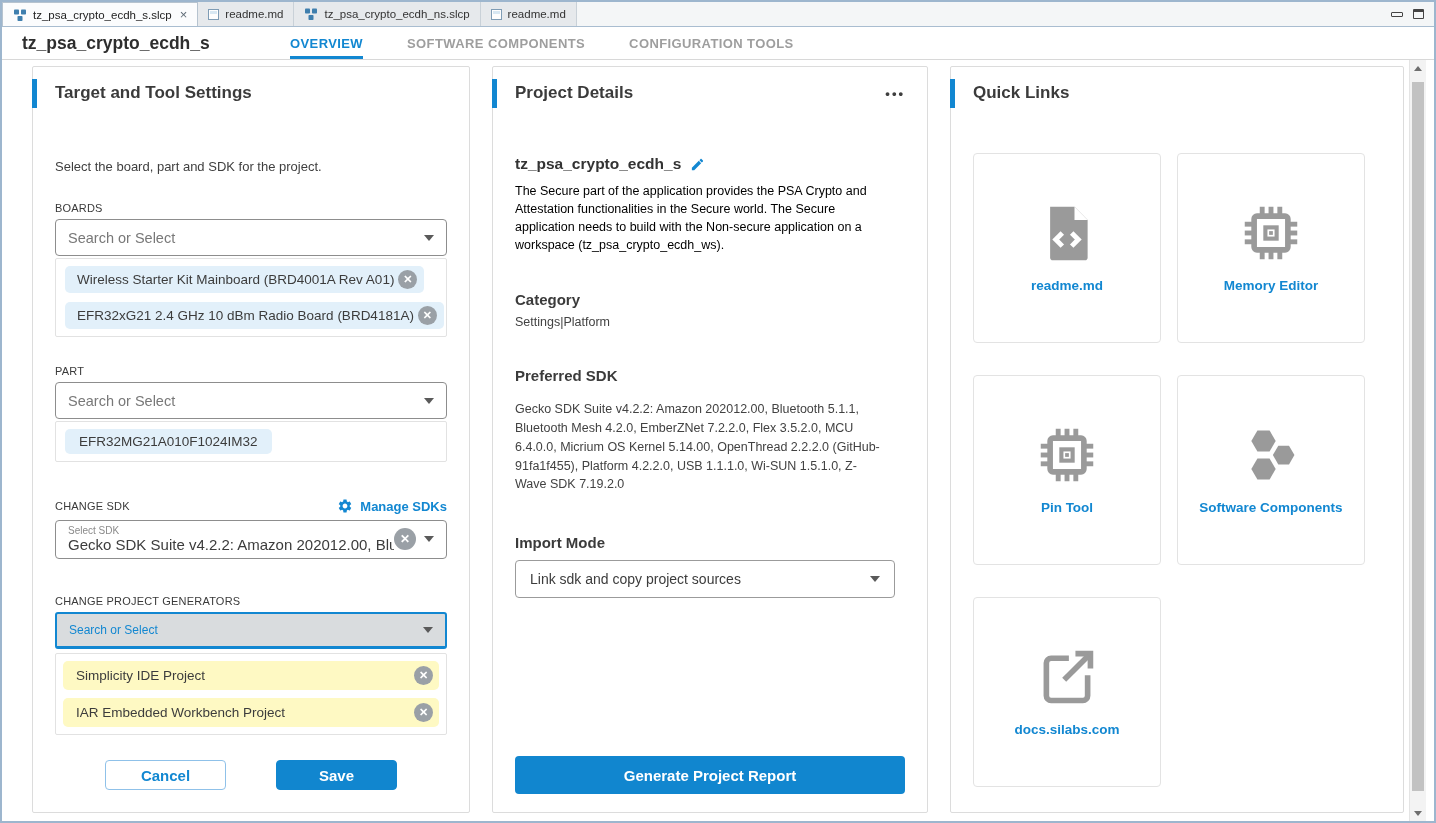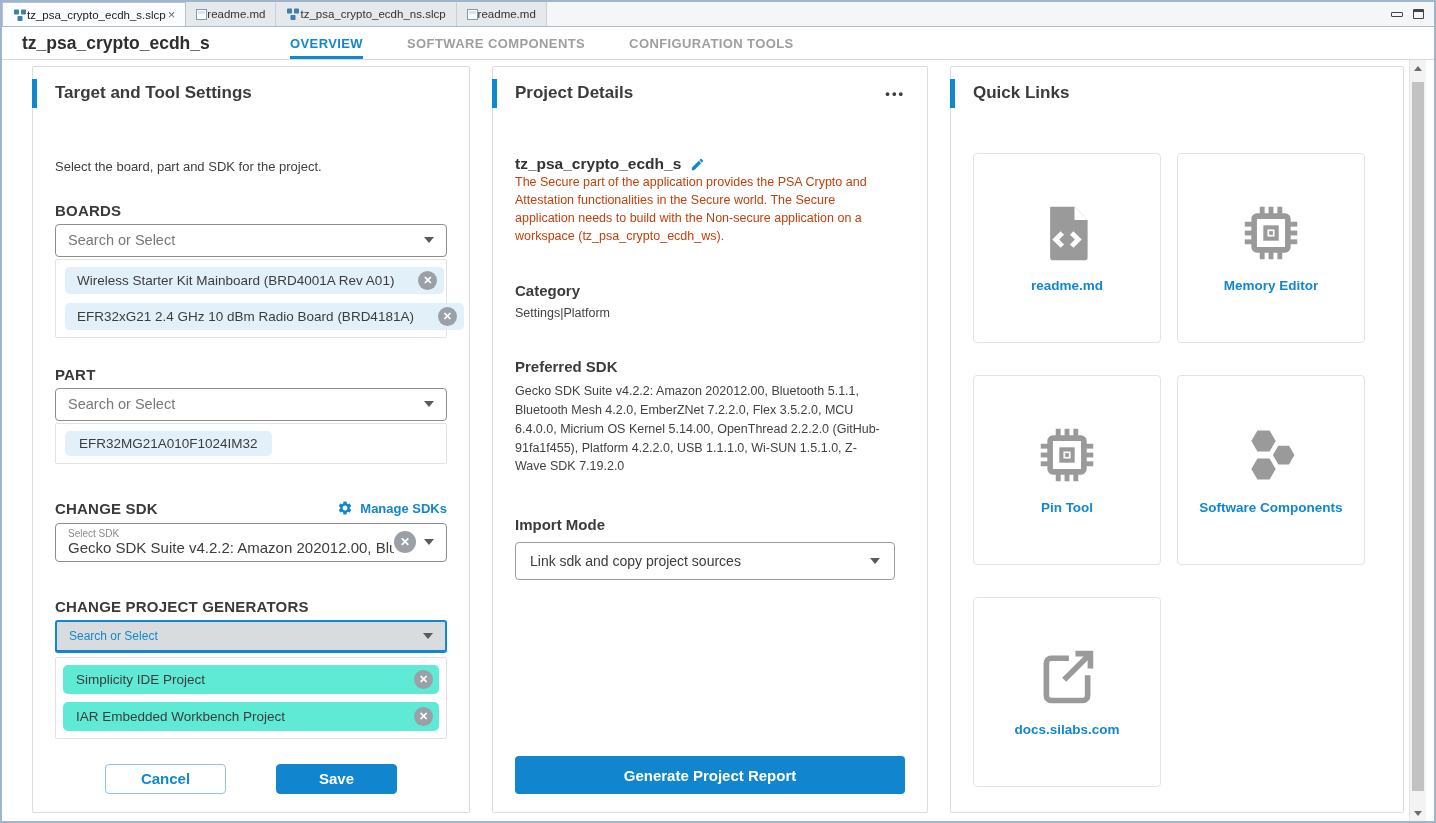--- a/index.html
+++ b/index.html
@@ -1,21 +1,21 @@
 <!DOCTYPE html>
 <html><head>
 <meta charset="utf-8">
 <style>
   * { box-sizing: border-box; margin: 0; padding: 0; }
   html,body { width:1436px; height:823px; font-family:"Liberation Sans", sans-serif; background:#fff; }
   .window { width:1436px; height:823px; border:2px solid #9db6ce; background:#fff; display:flex; flex-direction:column; overflow:hidden; }
 
   
   .tabstrip { height:25px; background:#eef0f2; border-bottom:1px solid #a9bdd0; display:flex; align-items:stretch; flex-shrink:0; }
-  .etab { display:flex; align-items:center; padding:0 10px; font-size:11.5px; color:#333; background:#e6e9ec; border-right:1px solid #c9d1d8; cursor:default; white-space:nowrap; }
+  .etab { display:flex; align-items:center; gap:6px; padding:0 10px; font-size:11.5px; color:#333; background:#e6e9ec; border-right:1px solid #c9d1d8; cursor:default; white-space:nowrap; }
   .etab.active { background:#fbfcfd; border:1px solid #b6c3cf; border-bottom:none; color:#222; }
   .etab .close { color:#5f6b76; font-size:13px; margin-left:2px; }
   .slcp-ic { width:14px; height:14px; flex-shrink:0; }
   .file-ic { width:11px; height:11px; border:1px solid #7e9cb5; background:#fdfdfd; display:inline-block; flex-shrink:0; position:relative; }
   .file-ic::after { content:""; position:absolute; left:1px; right:1px; top:1px; height:3px; background:#d7e7f2; }
   .strip-spacer { flex:1; background:#f4f6f7; }
   .win-controls { display:flex; align-items:center; gap:10px; padding:0 10px; background:#f4f6f7; }
   .ic-min { width:12px; height:5px; border:1.5px solid #444; border-radius:1px; }
   .ic-max { width:11px; height:10px; border:1px solid #444; border-top:3px solid #444; border-radius:1px; }
 
@@ -33,52 +33,52 @@
   .card-title { font-size:17px; font-weight:bold; color:#3b3b3b; }
   .card-title-row { display:flex; justify-content:space-between; align-items:flex-start; }
   .more-dots { font-size:13px; letter-spacing:2px; color:#3f3f3f; font-weight:bold; line-height:1; padding-top:4px; }
 
   .card-target { width:438px; }
   .card-details { width:436px; }
   .card-quick { width:454px; }
 
   
   .intro { margin-top:56px; font-size:13px; color:#3f3f3f; }
-  .field-label { margin-top:28px; font-size:15px; font-weight:bold; color:#3a3a3a; letter-spacing:0.2px; }
+  .field-label { margin-top:28px; font-size:11px; font-weight:normal; color:#3a3a3a; letter-spacing:0.2px; }
   .combo { margin-top:5px; height:37px; border:1px solid #8d8d8d; border-radius:4px; display:flex; align-items:center; padding:0 12px; background:#fff; }
   .combo input { flex:1; border:none; outline:none; font-size:14.5px; color:#3c3c3c; background:transparent; font-family:"Liberation Sans", sans-serif; }
   .combo input::placeholder { color:#787878; opacity:1; }
   .combo.focused { background:#d9dcde; border:2px solid #1287d1; border-bottom-width:3px; border-radius:3px; }
   .combo.focused input { font-size:12px; }
   .combo.focused input::placeholder { color:#1287d1; }
   .caret { width:0; height:0; border-left:5px solid transparent; border-right:5px solid transparent; border-top:6px solid #5a5a5a; flex-shrink:0; margin-left:8px; }
   .chipbox { margin-top:2px; border:1px solid #e2e2e2; border-radius:2px; padding:7px 9px; display:flex; flex-direction:column; gap:9px; }
-  .chip { display:inline-flex; align-items:center; gap:24px; background:#e2f0fa; border-radius:5px; padding:4px 7px 4px 12px; font-size:13.5px; color:#3c3c3c; width:max-content; }
+  .chip { display:inline-flex; align-items:center; gap:4px; background:#e2f0fa; border-radius:5px; padding:4px 7px 4px 12px; font-size:13.5px; color:#3c3c3c; width:max-content; }
   .chip.plain { padding:5px 14px; }
   .remove-ic { width:19px; height:19px; border-radius:50%; background:#9aa0a6; color:#fff; font-size:11px; font-weight:bold; display:flex; align-items:center; justify-content:center; flex-shrink:0; }
   .sdk-row { margin-top:36px; display:flex; justify-content:space-between; align-items:center; }
   .manage { display:flex; align-items:center; gap:7px; }
   .manage .link { font-size:13px; font-weight:bold; color:#1287d1; }
   .sdk-field { margin-top:6px; border:1px solid #8d8d8d; border-radius:4px; padding:4px 12px 5px 12px; display:flex; align-items:center; }
   .sdk-texts { flex:1; min-width:0; }
   .mini-label { font-size:10px; color:#8a8a8a; }
   .sdk-value { font-size:15px; color:#3c3c3c; white-space:nowrap; overflow:hidden; }
   .gen-chipbox { margin-top:4px; border:1px solid #e2e2e2; border-radius:2px; padding:7px; display:flex; flex-direction:column; gap:8px; }
-  .gen-chip { display:flex; align-items:center; justify-content:space-between; background:#5eead4; border-radius:5px; padding:5px 6px 5px 13px; font-size:13.5px; color:#3c3c3c; }
+  .gen-chip { display:flex; align-items:center; justify-content:space-between; background:#fef9c3; border-radius:5px; padding:5px 6px 5px 13px; font-size:13.5px; color:#3c3c3c; }
   .btn-row { margin-top:25px; display:flex; justify-content:space-evenly; }
   .btn { height:30px; width:121px; border-radius:4px; font-size:15px; font-weight:bold; display:flex; align-items:center; justify-content:center; cursor:default; }
   .btn-cancel { background:#fff; border:1px solid #8fc1e9; color:#1287d1; }
   .btn-save { background:#1186cf; border:1px solid #1186cf; color:#fff; }
 
   
   .proj-name-row { margin-top:52px; display:flex; align-items:center; gap:9px; }
   .proj-name { font-size:15.5px; font-weight:bold; color:#333; }
-  .proj-desc { font-size:12.5px; color:#c2410c; line-height:1.45; max-width:368px; }
+  .proj-desc { margin-top:9px; font-size:12.5px; color:#000000; line-height:1.45; max-width:368px; }
   .section-h { margin-top:36px; font-size:15px; font-weight:bold; color:#3b3b3b; }
-  .section-text { margin-top:7px; font-size:12.5px; color:#424242; line-height:1.5; max-width:372px; }
+  .section-text { margin-top:16px; font-size:12.5px; color:#424242; line-height:1.5; max-width:372px; }
   .import-select { margin-top:9px; width:380px; height:38px; border:1px solid #9b9b9b; border-radius:4px; display:flex; align-items:center; justify-content:space-between; padding:0 14px; font-size:14px; color:#3c3c3c; }
   .btn-report { margin-top:auto; height:38px; width:100%; background:#1186cf; color:#fff; border-radius:4px; font-size:15px; font-weight:bold; display:flex; align-items:center; justify-content:center; }
 
   
   .ql-grid { margin-top:50px; display:grid; grid-template-columns:188px 188px; gap:32px 16px; }
   .tile { height:190px; border:1px solid #e3e3e3; border-radius:4px; display:flex; flex-direction:column; align-items:center; justify-content:center; gap:15px; background:#fff; }
   .tile-label { color:#1287d1; font-weight:bold; font-size:13.5px; }
 
   
   .vscroll { position:absolute; top:0; bottom:0; right:8px; width:17px; background:#f3f3f3; border-left:1px solid #e4e4e4; display:flex; flex-direction:column; align-items:center; }

